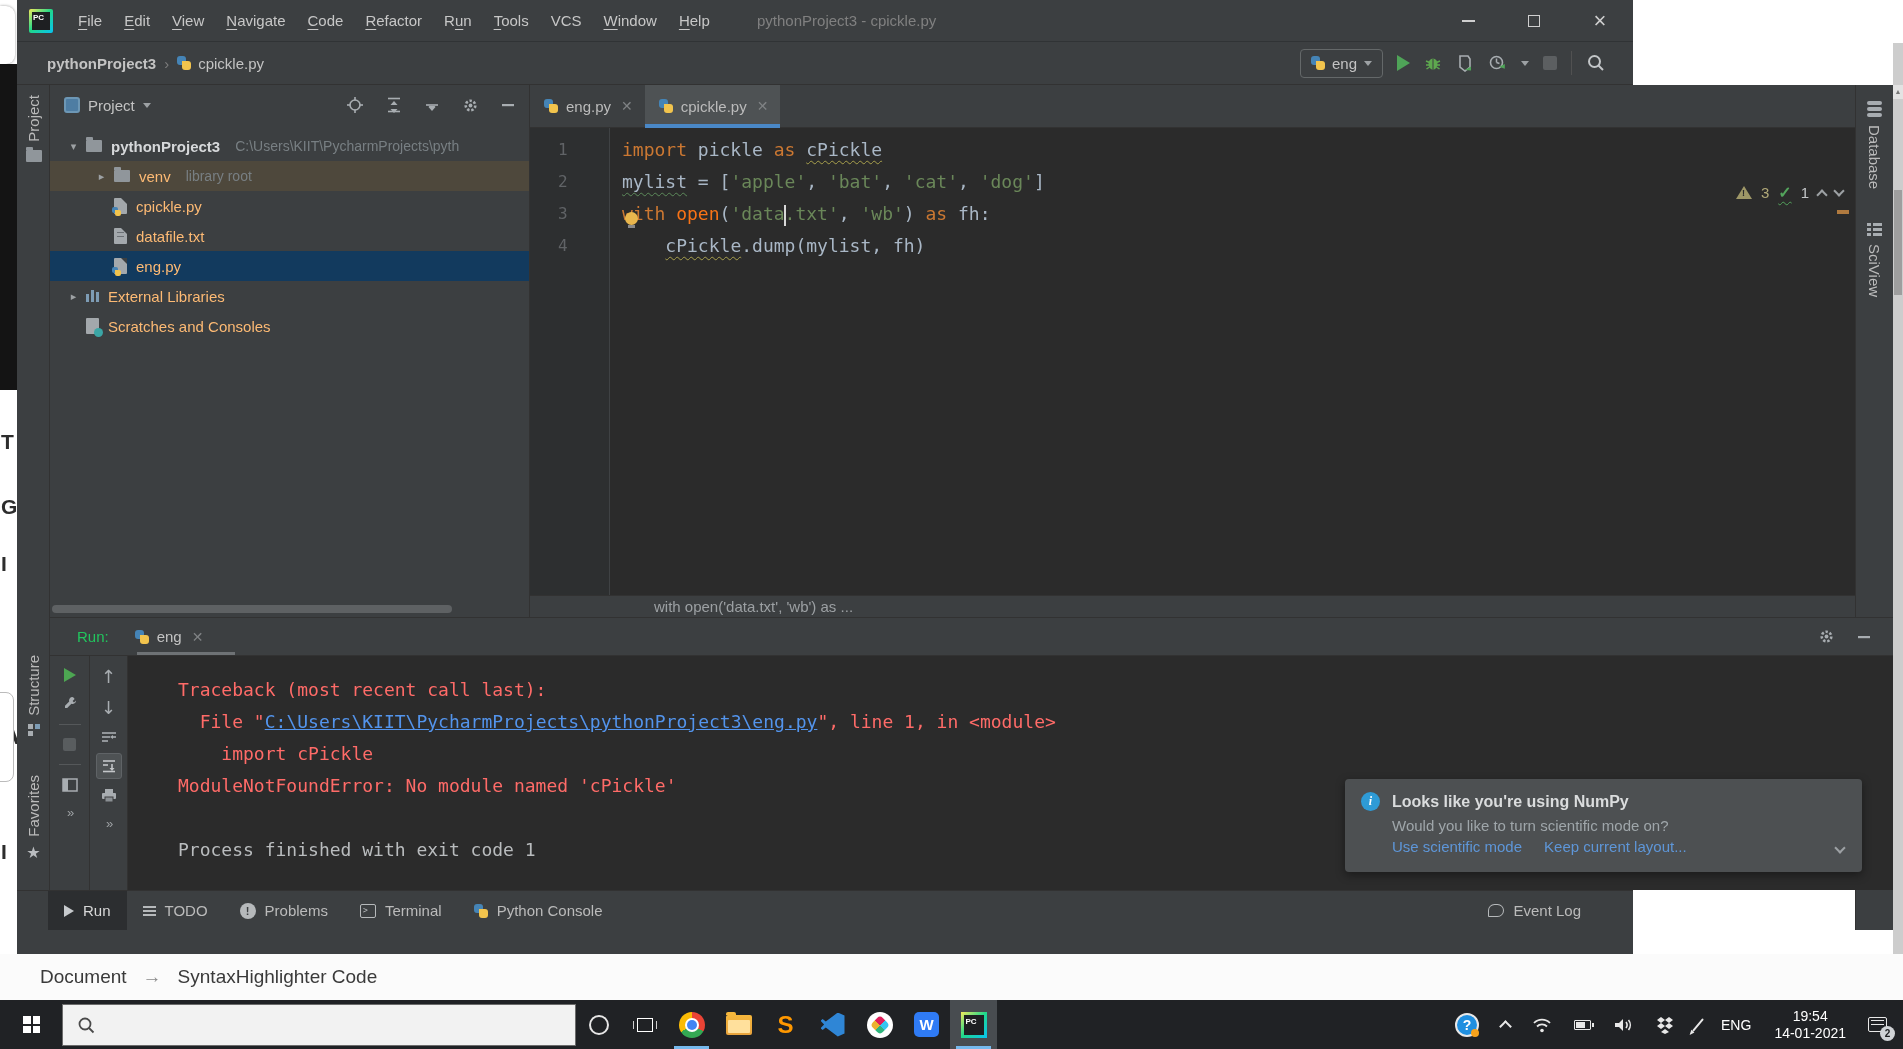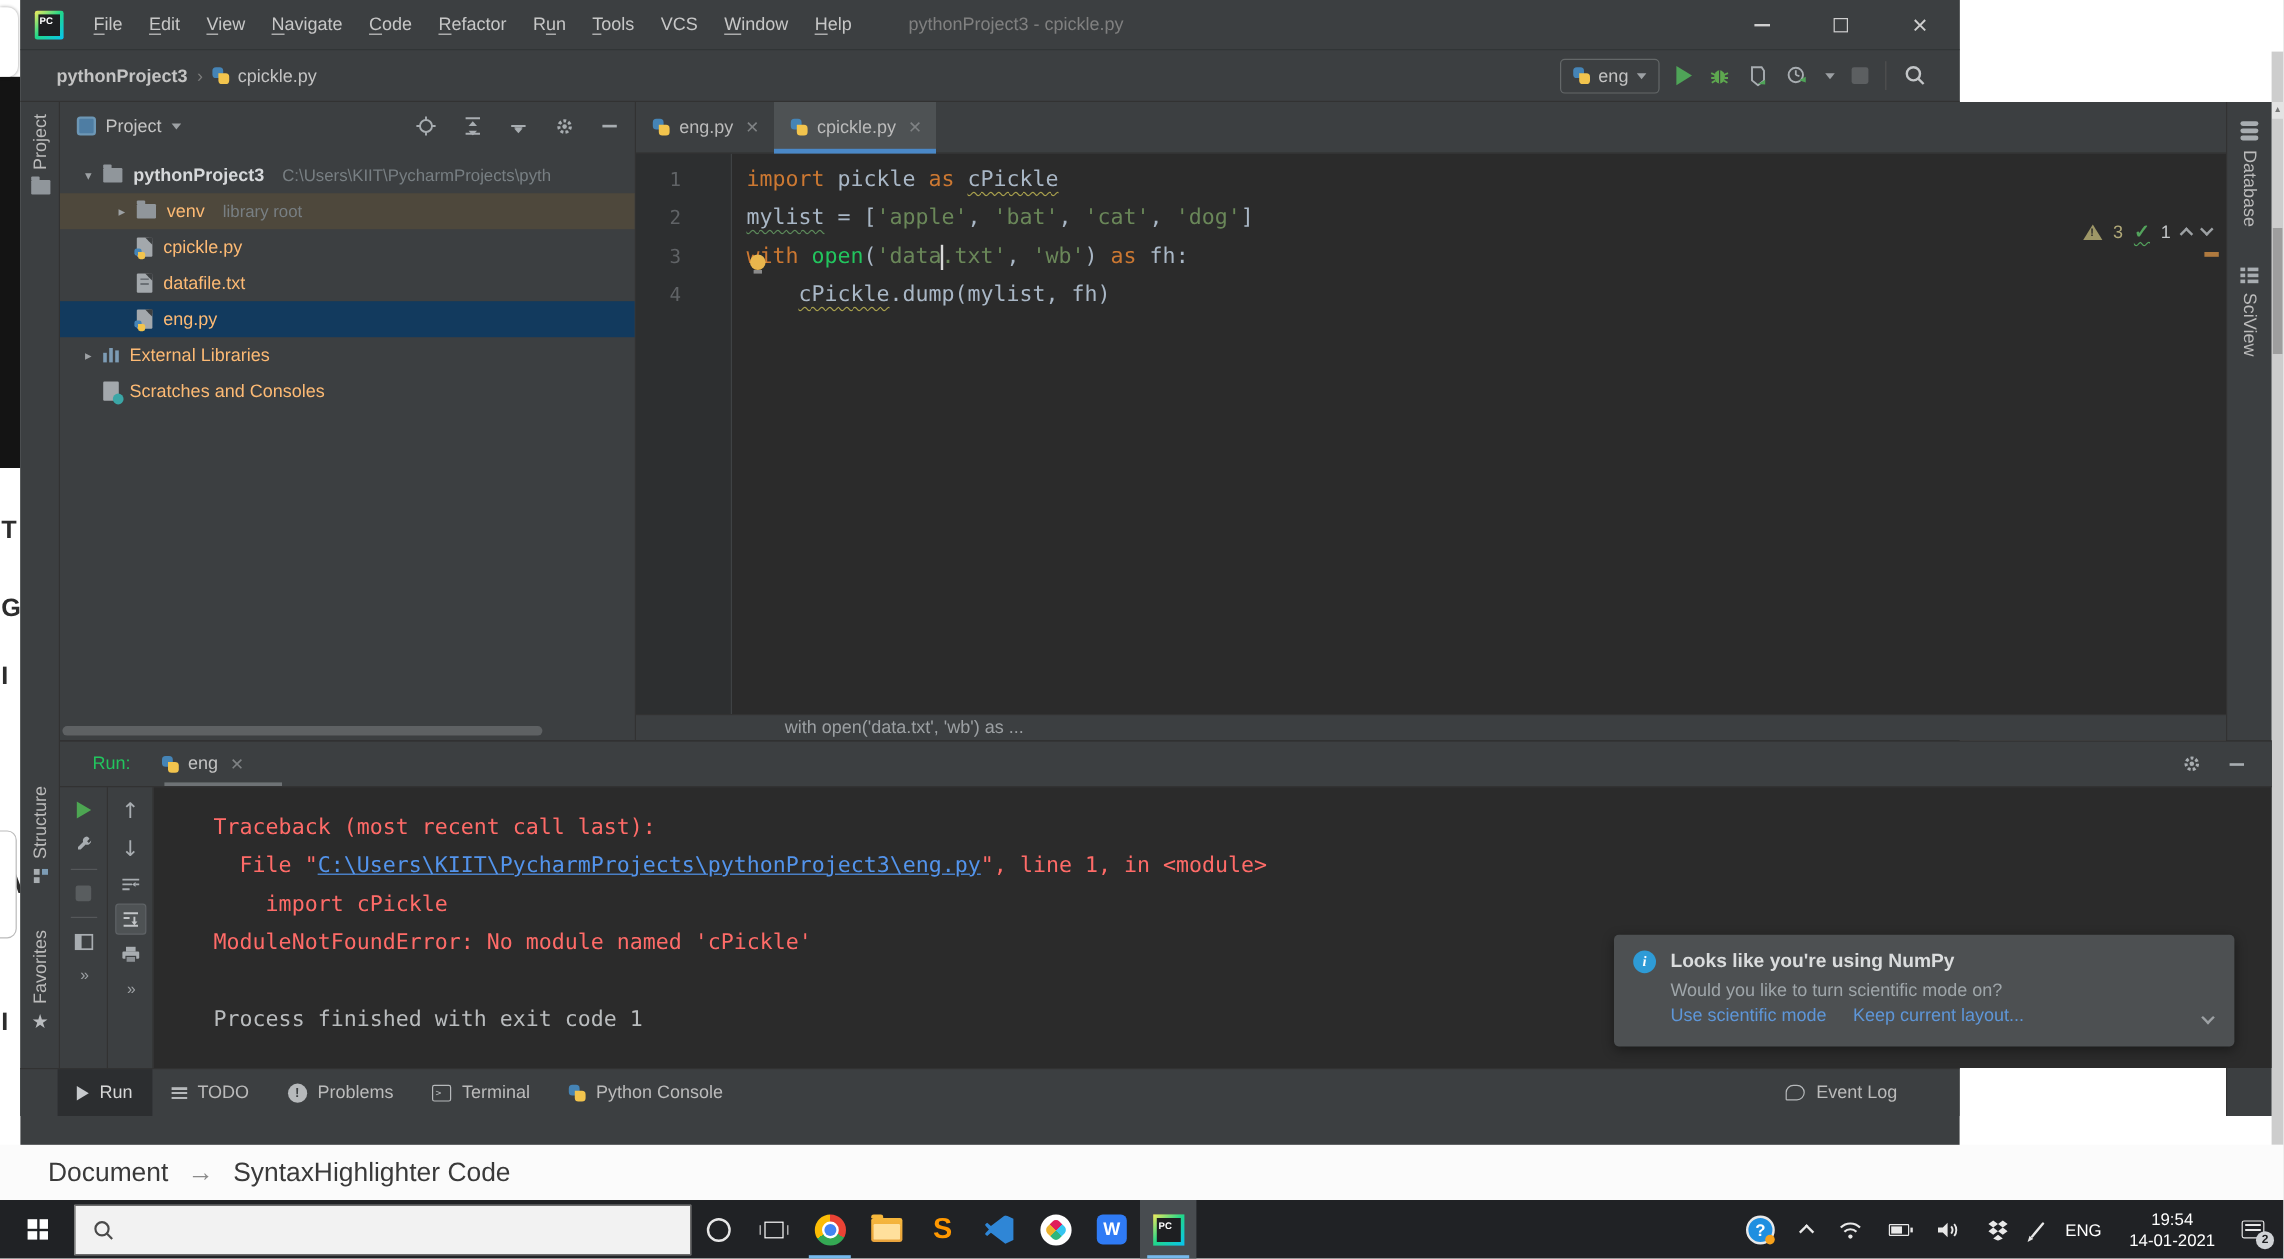--- a/index.html
+++ b/index.html
@@ -9,21 +9,21 @@
 
   
   .bg-left{position:absolute;left:0;top:0;width:17px;height:1000px;background:#fff;}
   .bg-left-dark{position:absolute;left:0;top:64px;width:17px;height:326px;background:#141414;}
   .bg-corner{position:absolute;left:0;top:6px;width:15px;height:58px;background:#fff;border-radius:0 9px 9px 0;box-shadow:0 0 3px rgba(0,0,0,.4);}
   .edge-letter{position:absolute;left:1px;width:16px;overflow:hidden;color:#2d2d2d;font-weight:bold;font-size:21px;}
   .edge-card{position:absolute;left:-8px;top:692px;width:22px;height:90px;border:1px solid #bbb;border-radius:8px;background:#fff;}
   .bg-right-scroll{position:absolute;right:0;top:43px;width:10px;height:911px;background:#cdcdcd;}
   .bg-right-thumb{position:absolute;left:1px;top:147px;width:8px;height:105px;background:#9e9e9e;}
   .bg-right-arrow{position:absolute;left:0;top:42px;width:10px;height:14px;background:#e3e3e3;color:#777;font-size:7px;line-height:14px;text-align:center;}
-  .bg-bottom-band{position:absolute;left:0;top:954px;width:1903px;height:46px;background:#fbfbfb;display:flex;align-items:center;gap:16px;padding-left:40px;color:#3a3a3a;font-size:22px;}
+  .bg-bottom-band{position:absolute;left:0;top:954px;width:1903px;height:46px;background:#fbfbfb;display:flex;align-items:center;gap:16px;padding-left:40px;color:#3a3a3a;font-size:19px;}
   .bg-bottom-band .sep{color:#8a8a8a;}
 
   
   .ide{position:absolute;left:17px;top:0;width:1616px;height:954px;background:#3c3f41;color:#bbbbbb;}
 
   
   .title-bar{position:absolute;left:0;top:0;width:100%;height:42px;background:#3c3f41;display:flex;align-items:center;border-bottom:1px solid #303335;}
   .pc-logo{width:24px;height:24px;margin:0 16px 0 12px;background:linear-gradient(135deg,#f4ea5c 0%,#21d789 48%,#07c3f2 100%);position:relative;flex:none;border-radius:2px;}
   .pc-logo::before{content:"";position:absolute;inset:3px;background:#1e1f22;}
   .pc-logo::after{content:"PC";position:absolute;inset:3px;color:#fff;font-size:8px;font-weight:bold;display:flex;align-items:flex-start;justify-content:flex-start;padding:1px 0 0 1px;letter-spacing:0;}
@@ -109,21 +109,21 @@
   .tab-close{color:#7f8284;font-size:14px;margin-left:2px;}
   .code-area{position:absolute;left:0;top:43px;right:0;bottom:22px;overflow:hidden;}
   .gutter-bg{position:absolute;left:0;top:0;bottom:0;width:80px;background:#2d2f30;border-right:1px solid #3f4244;}
   .code-lines{position:absolute;left:0;top:6px;right:0;font-family:"DejaVu Sans Mono","Liberation Mono",monospace;font-size:18px;}
   .code-line{height:32px;line-height:32px;display:flex;white-space:pre;}
   .code-line .ln{width:80px;flex:none;padding-left:28px;color:#606366;font-size:16px;}
   .code-line .ct{padding-left:12px;}
   .tk-kw{color:#cc7832;}
   .tk-id{color:#a9b7c6;}
   .tk-str{color:#6a8759;}
-  .tk-fn{color:#22c55e;}
+  .tk-fn{color:#f97316;}
   .tk-typo{color:#a9b7c6;text-decoration:underline wavy #a8a04c 1px;text-underline-offset:4px;}
   .tk-warn{color:#a9b7c6;text-decoration:underline wavy #5c8a5a 1px;text-underline-offset:4px;}
   .caret{display:inline-block;width:2px;height:21px;background:#d8d8d8;vertical-align:middle;margin:0 -1px;}
   .bulb{position:absolute;left:95px;top:84px;width:13px;height:13px;background:#e9b64d;border-radius:50%;}
   .bulb::after{content:"";position:absolute;left:3px;bottom:-3px;width:7px;height:3px;background:#8a8a8a;}
   .inspections{position:absolute;top:55px;right:12px;display:flex;align-items:center;gap:9px;font-size:15px;}
   .insp-warn{width:0;height:0;border-left:8px solid transparent;border-right:8px solid transparent;border-bottom:13px solid #9e9767;position:relative;}
   .insp-warn::after{content:"!";position:absolute;left:-2px;top:2px;font-size:9px;color:#2b2b2b;font-weight:bold;}
   .insp-warn-n{color:#b0a878;}
   .insp-ok{color:#53a35c;font-weight:bold;font-size:16px;text-decoration:underline wavy #53a35c 1px;text-underline-offset:3px;}

